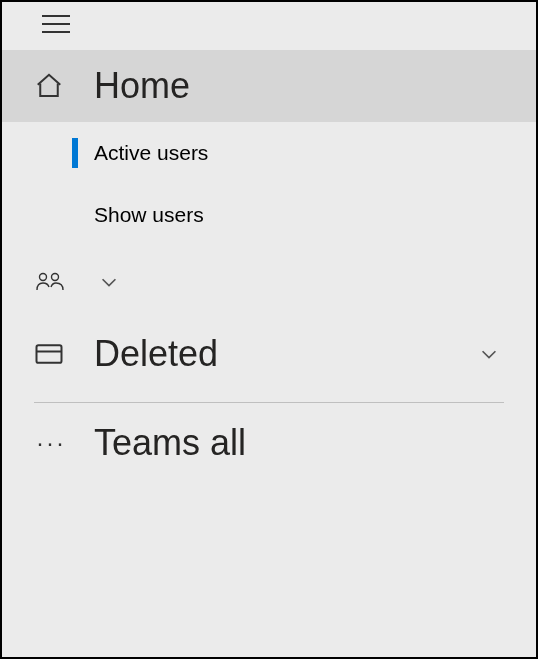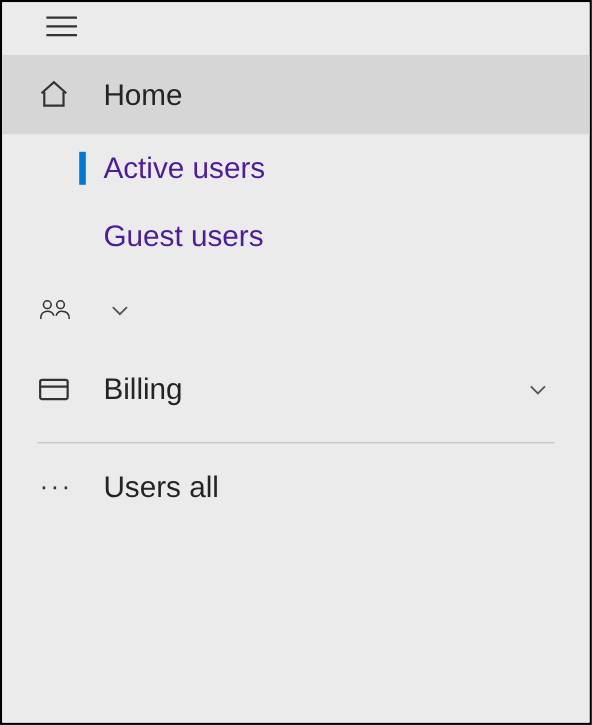--- a/index.html
+++ b/index.html
@@ -44,21 +44,21 @@
       width: 60px;
       display: flex;
       align-items: center;
       justify-content: flex-start;
       flex-shrink: 0;
     }
     .nav-icon svg {
       stroke: #333;
     }
     .nav-label {
-      font-size: 27px;
+      font-size: 36px;
       font-weight: 400;
       flex: 1;
       color: #252423;
     }
     .chevron {
       width: 30px;
       display: flex;
       align-items: center;
       justify-content: center;
       flex-shrink: 0;
@@ -77,23 +77,23 @@
     .sub-item.active::before {
       content: "";
       position: absolute;
       left: 0px;
       top: 16px;
       bottom: 16px;
       width: 6px;
       background: #0078d4;
     }
     .sub-label {
-      font-size: 27px;
+      font-size: 21px;
       font-weight: 400;
-      color: #4c1d95;
+      color: #000000;
     }
     .divider {
       height: 1px;
       background: #bfbfbf;
       margin: 12px 32px 4px 32px;
     }
     .ellipsis-icon {
       width: 60px;
       display: flex;
       align-items: center;
@@ -127,21 +127,21 @@
     </span>
     <span class="nav-label">Home</span>
   </div>
 
 
   <div class="sub-items">
     <div class="sub-item active">
       <span class="sub-label">Active users</span>
     </div>
     <div class="sub-item">
-      <span class="sub-label">Guest users</span>
+      <span class="sub-label">Show users</span>
     </div>
   </div>
 
   <div class="nav-item">
     <span class="nav-icon">
       <svg width="32" height="30" viewBox="0 0 32 24" fill="none" stroke="#333" stroke-width="1.4">
         <circle cx="9" cy="7" r="3.5"></circle>
         <circle cx="21" cy="7" r="3.5"></circle>
         <path d="M3 20 C3 14 7 13 9 13 C12 13 14 14 15 17"></path>
         <path d="M17 17 C18 14 20 13 22 13 C25 13 29 14 29 20"></path>
@@ -154,28 +154,28 @@
     </span>
   </div>
 
   <div class="nav-item">
     <span class="nav-icon">
       <svg width="30" height="28" viewBox="0 0 24 20" fill="none" stroke="#333" stroke-width="1.6">
         <rect x="2" y="3" width="20" height="14" rx="1.5"></rect>
         <line x1="2" y1="8" x2="22" y2="8"></line>
       </svg>
     </span>
-    <span class="nav-label">Billing</span>
+    <span class="nav-label">Deleted</span>
     <span class="chevron">
       <svg width="22" height="22" viewBox="0 0 24 24" fill="none" stroke="#555" stroke-width="1.8">
         <polyline points="5 9 12 16 19 9"></polyline>
       </svg>
     </span>
   </div>
 
   <div class="divider"></div>
 
   <div class="nav-item">
     <span class="ellipsis-icon">···</span>
-    <span class="nav-label">Users all</span>
+    <span class="nav-label">Teams all</span>
   </div>
 
 </div>
 
 </body></html>

